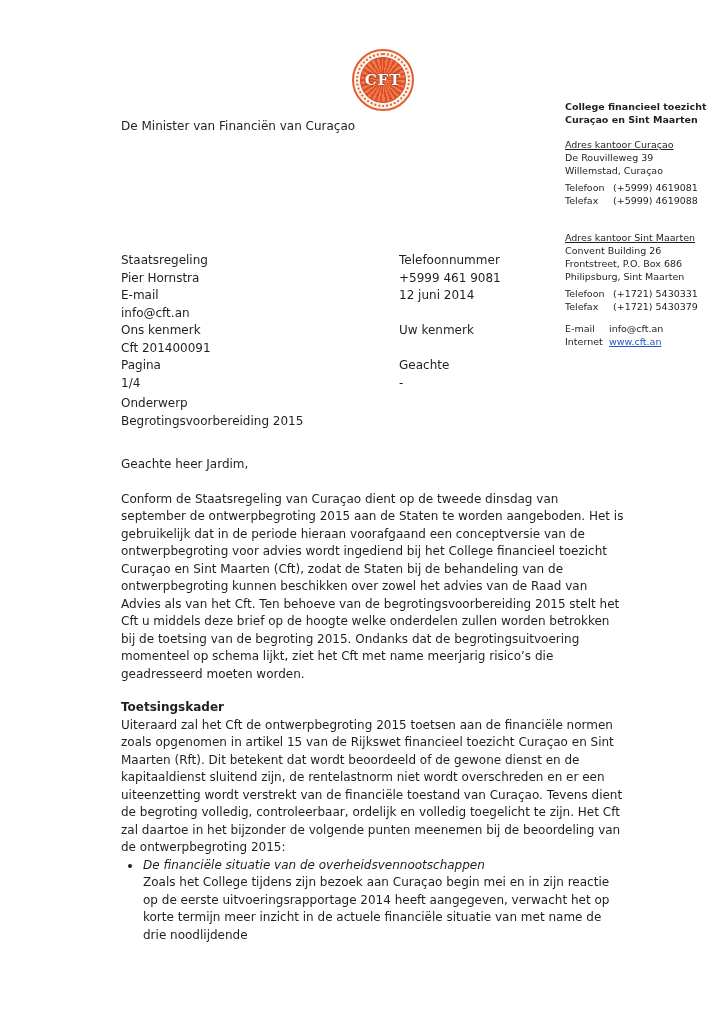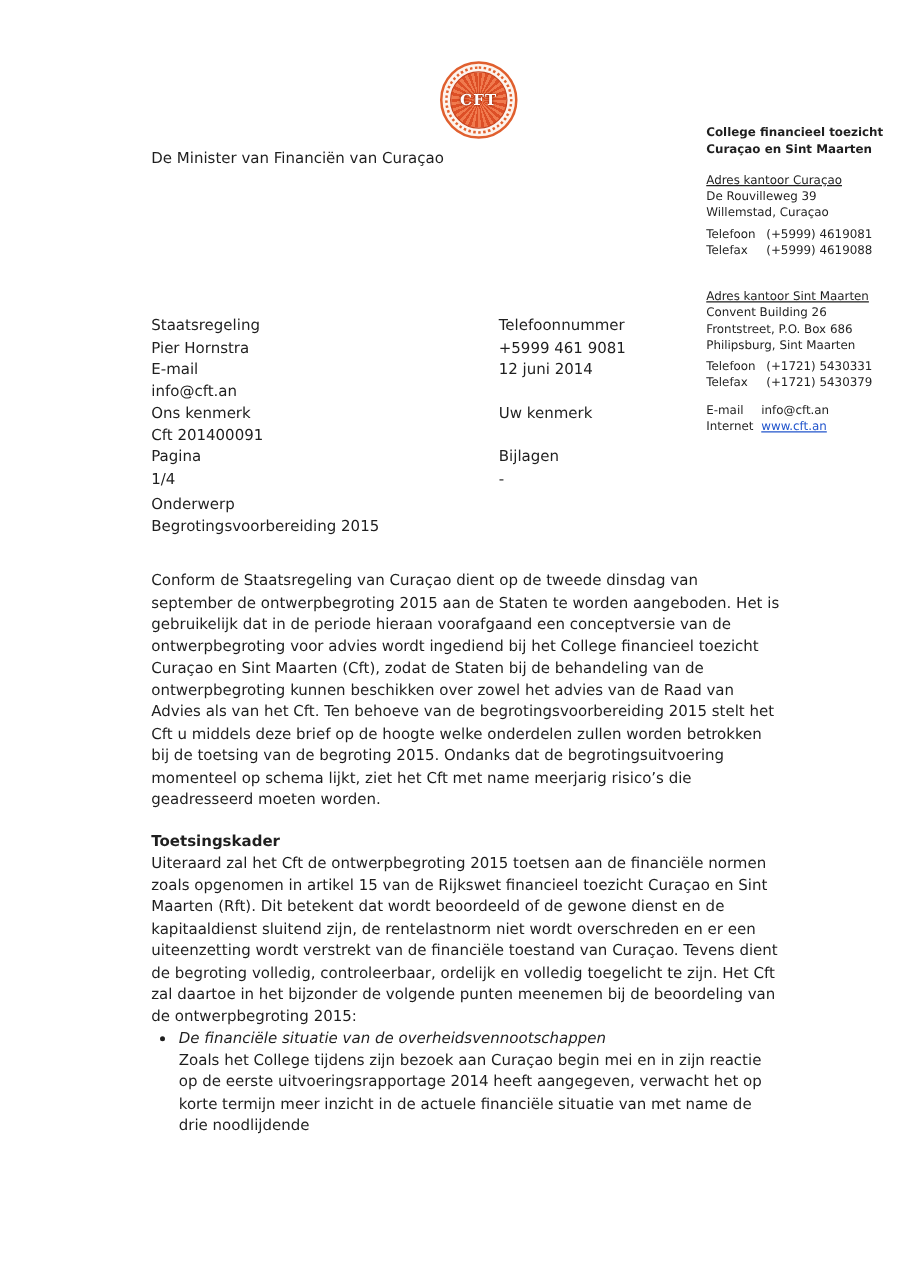--- a/index.html
+++ b/index.html
@@ -38,21 +38,21 @@
     border: 1px solid #c8441f;
     outline: 2px dotted #e2632f;
     outline-offset: 2px;
     display: flex;
     align-items: center;
     justify-content: center;
   }
   .logo-text {
     color: #ffffff;
     font-weight: bold;
-    font-size: 12px;
+    font-size: 15px;
     letter-spacing: 1px;
     text-shadow: 0 0 3px #8f2a10, 0 0 1px #8f2a10;
     font-family: "DejaVu Serif", serif;
   }
 
   
   .letterhead {
     position: absolute;
     left: 565px; top: 100px;
     width: 155px;
@@ -204,32 +204,33 @@
       <div class="meta-cell">info@cft.an</div>
     </div>
     <div class="meta-pair">
       <div class="meta-cell">Ons kenmerk</div>
       <div class="meta-cell">Uw kenmerk</div>
       <div class="meta-cell">Cft 201400091</div>
       <div class="meta-cell"></div>
     </div>
     <div class="meta-pair">
       <div class="meta-cell">Pagina</div>
-      <div class="meta-cell">Bijlagen</div>
+      <div class="meta-cell">Geachte</div>
       <div class="meta-cell">1/4</div>
       <div class="meta-cell">-</div>
     </div>
   </div>
 
   <div class="subject">
     <div>Onderwerp</div>
     <div>Begrotingsvoorbereiding 2015</div>
   </div>
 
   <div class="body-block">
+    <div class="salutation">Geachte heer Jardim,</div>
     <div class="para">Conform de Staatsregeling van Curaçao dient op de tweede dinsdag van september de ontwerpbegroting 2015 aan de Staten te worden aangeboden. Het is gebruikelijk dat in de periode hieraan voorafgaand een conceptversie van de ontwerpbegroting voor advies wordt ingediend bij het College financieel toezicht Curaçao en Sint Maarten (Cft), zodat de Staten bij de behandeling van de ontwerpbegroting kunnen beschikken over zowel het advies van de Raad van Advies als van het Cft. Ten behoeve van de begrotingsvoorbereiding 2015 stelt het Cft u middels deze brief op de hoogte welke onderdelen zullen worden betrokken bij de toetsing van de begroting 2015. Ondanks dat de begrotingsuitvoering momenteel op schema lijkt, ziet het Cft met name meerjarig risico’s die geadresseerd moeten worden.</div>
     <div class="section-heading">Toetsingskader</div>
     <div class="para para2">Uiteraard zal het Cft de ontwerpbegroting 2015 toetsen aan de financiële normen zoals opgenomen in artikel 15 van de Rijkswet financieel toezicht Curaçao en Sint Maarten (Rft). Dit betekent dat wordt beoordeeld of de gewone dienst en de kapitaaldienst sluitend zijn, de rentelastnorm niet wordt overschreden en er een uiteenzetting wordt verstrekt van de financiële toestand van Curaçao. Tevens dient de begroting volledig, controleerbaar, ordelijk en volledig toegelicht te zijn. Het Cft zal daartoe in het bijzonder de volgende punten meenemen bij de beoordeling van de ontwerpbegroting 2015:</div>
     <ul class="points">
       <li>
         <div class="bullet-title">De financiële situatie van de overheidsvennootschappen</div>
         <div class="bullet-body">Zoals het College tijdens zijn bezoek aan Curaçao begin mei en in zijn reactie op de eerste uitvoeringsrapportage 2014 heeft aangegeven, verwacht het op korte termijn meer inzicht in de actuele financiële situatie van met name de drie noodlijdende</div>
       </li>
     </ul>
   </div>

